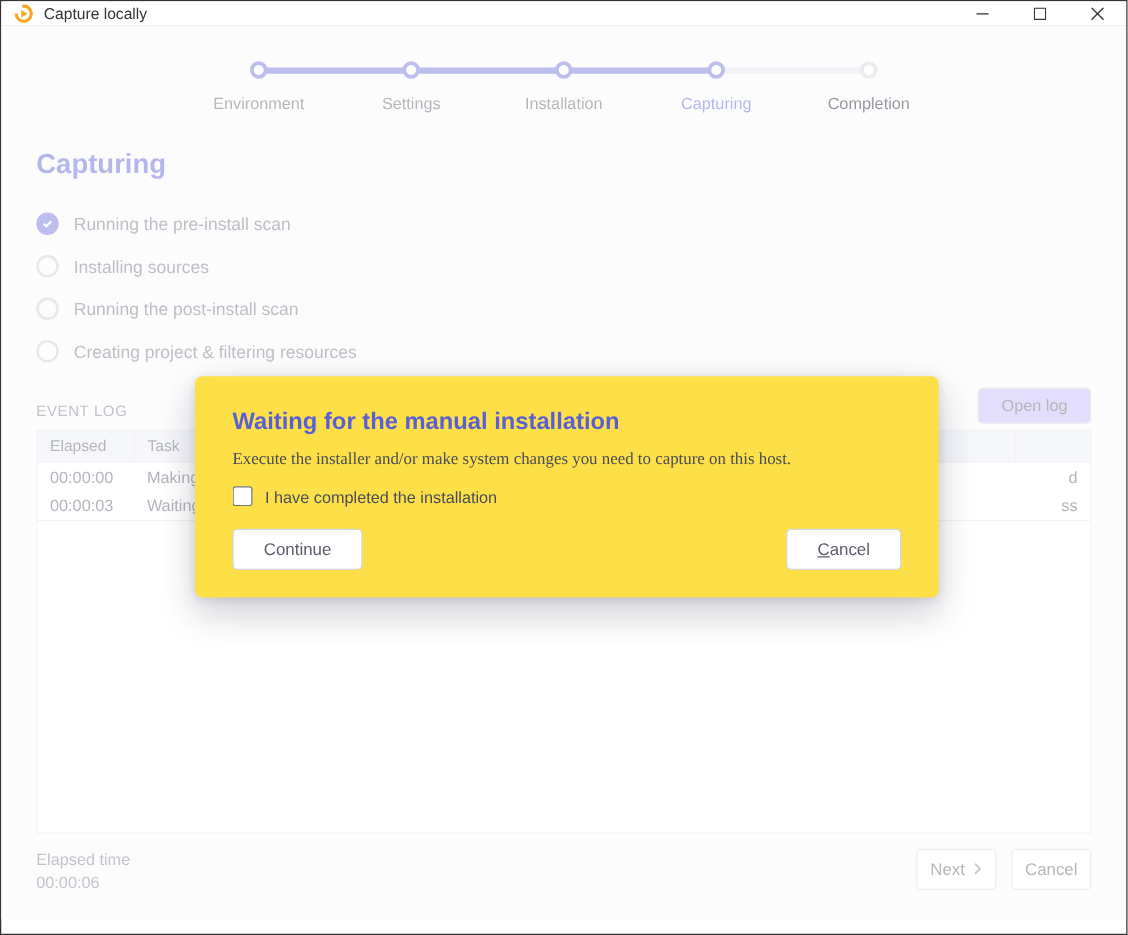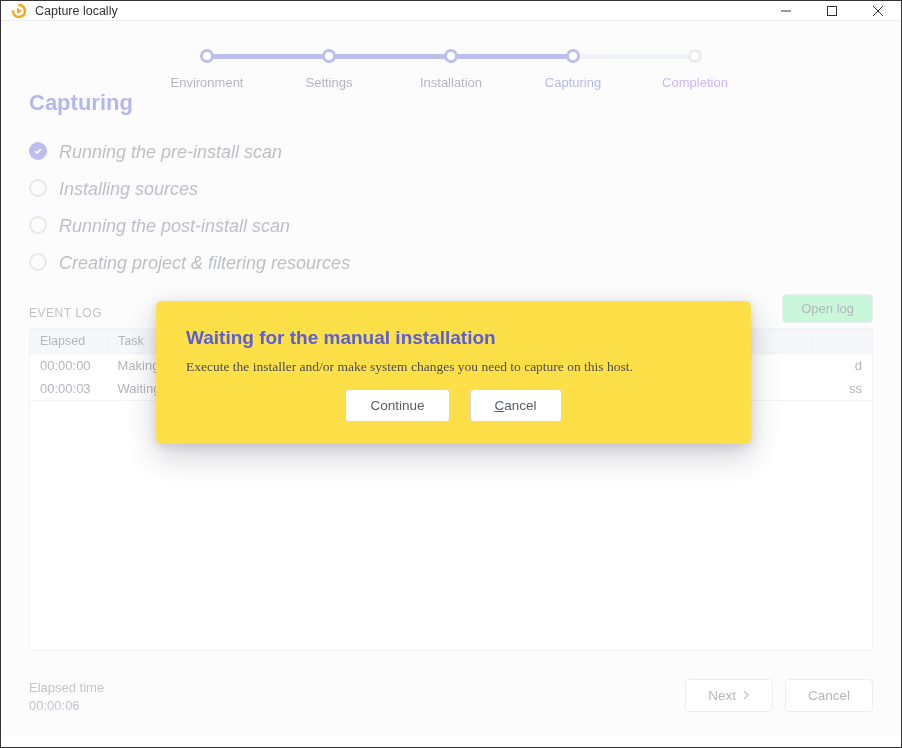--- a/index.html
+++ b/index.html
@@ -43,20 +43,21 @@
       position: absolute; inset: 0;
       background: rgba(255,255,255,0.55);
       z-index: 5;
       pointer-events: none;
     }
     
     .stepper {
       display: flex;
       justify-content: center;
       gap: 0;
+      margin-bottom: 28px;
     }
     .step {
       width: 122px;
       text-align: center;
       position: relative;
     }
     .step .dot {
       width: 14px; height: 14px;
       border-radius: 50%;
       background: #fff;
@@ -69,37 +70,37 @@
     .step .bar {
       position: absolute;
       top: 5px; left: 50%;
       height: 5px; width: 100%;
       background: #6b6fd8;
       z-index: 1;
     }
     .step:last-child .bar { display: none; }
     .step .label { font-size: 13px; color: #5a5d6a; }
     .step.active .label { color: #5a5fd4; font-weight: 500; }
-    .step.inactive .label { color: #8b5cf6; }
+    .step.inactive .label { color: #0f172a; }
     
     .page-heading {
       font-size: 22px;
       font-weight: 600;
       color: #5a5fd4;
       margin-bottom: 18px;
     }
     
     .checklist { list-style: none; margin-bottom: 24px; }
     .checklist li {
       display: flex;
+      align-items: center;
       gap: 12px;
       padding: 8px 0;
       color: #6e7080;
-      font-size: 18px;
-      font-style: italic;
+      font-size: 14px;
     }
     .check-circle {
       width: 18px; height: 18px;
       border-radius: 50%;
       border: 2px solid #c9cbd5;
       display: flex; align-items: center; justify-content: center;
       flex-shrink: 0;
     }
     .check-circle.done {
       background: #6b6fd8;
@@ -115,21 +116,21 @@
     }
     .log-wrap {
       position: relative;
     }
     .open-log-btn {
       position: absolute;
       right: 0; top: -34px;
       padding: 6px 18px;
       font-size: 13px;
       color: #5a5d6a;
-      background: #86efac;
+      background: #c4b5fd;
       border: 1px solid #d5d7e0;
       border-radius: 4px;
       cursor: pointer;
       text-align: center;
     }
     .log-table {
       width: 100%;
       border: 1px solid #e3e4ea;
       border-collapse: collapse;
       background: #fff;
@@ -158,21 +159,21 @@
     
     .footer {
       position: absolute;
       left: 28px; right: 28px; bottom: 20px;
       display: flex;
       align-items: flex-start;
     }
     .elapsed-block { color: #7a7c8c; font-size: 13px; line-height: 1.4; }
     .footer-btns { margin-left: auto; display: flex; gap: 12px; }
     .btn {
-      padding: 8px 22px;
+      padding: 8px 10px;
       font-size: 13.5px;
       color: #5a5d6a;
       background: #fff;
       border: 1px solid #d5d7e0;
       border-radius: 4px;
       cursor: pointer;
       display: flex;
       align-items: center;
       gap: 6px;
     }
@@ -207,21 +208,21 @@
       font-size: 13px;
       color: #4a4c58;
       margin-bottom: 18px;
     }
     .modal .checkbox-row input {
       width: 16px; height: 16px;
       accent-color: #6b6fd8;
     }
     .modal-btns {
       display: flex;
-      justify-content: center;
+      justify-content: space-between;
       gap: 20px;
     }
     .modal-btns .btn { padding: 8px 24px; }
     .underline-first::first-letter { text-decoration: underline; }
     .col-elapsed { width: 78px; }
     .col-task { width: auto; }
     .col-status { width: 60px; }
   </style>
 </head>
 <body>
@@ -348,19 +349,23 @@
       <button class="btn">Cancel</button>
     </div>
   </div>
 
   <div class="dim"></div>
 </div>
 
 <div class="modal">
   <h2>Waiting for the manual installation</h2>
   <p>Execute the installer and/or make system changes you need to capture on this host.</p>
+  <label class="checkbox-row">
+    <input type="checkbox" style="">
+    <span>I have completed the installation</span>
+  </label>
   <div class="modal-btns">
     <button class="btn">Continue</button>
     <button class="btn">
         <span class="underline-first">Cancel</span>
       </button>
   </div>
 </div>
 
 </body></html>

